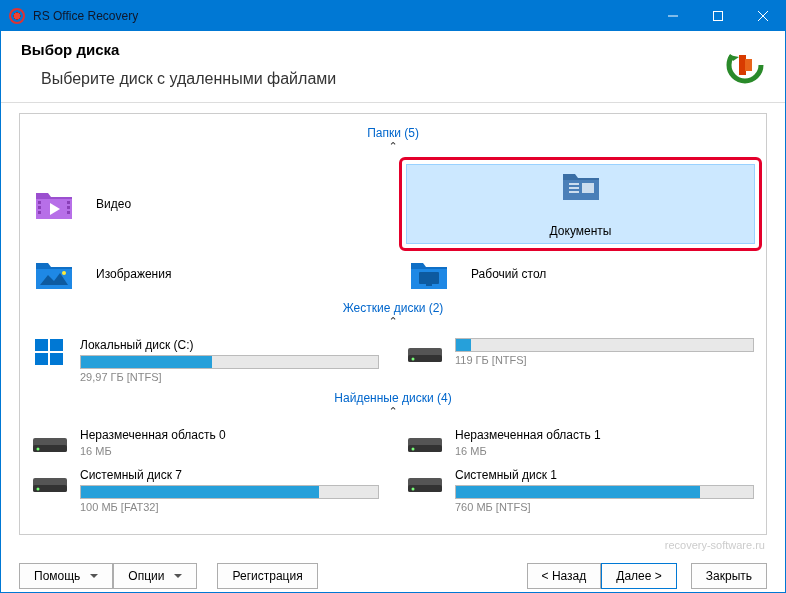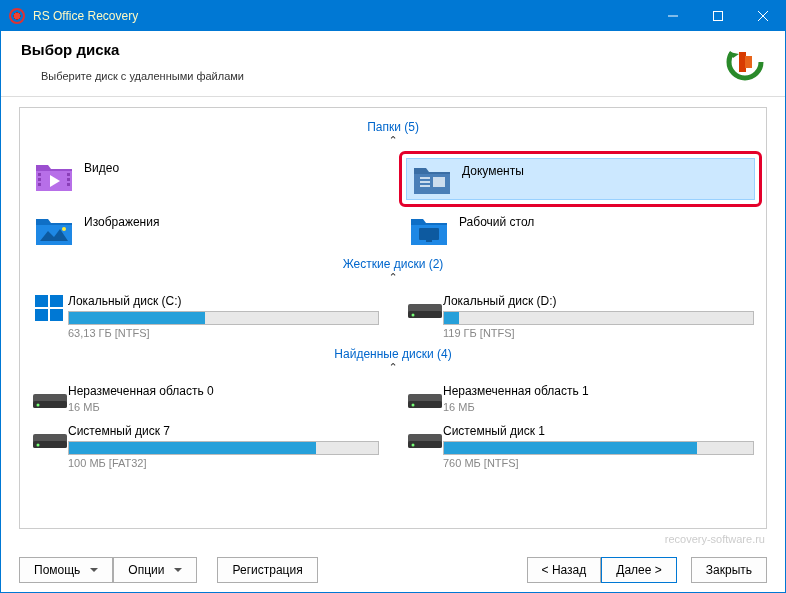--- a/index.html
+++ b/index.html
@@ -1,39 +1,39 @@
 <!DOCTYPE html>
 <html><head>
 <meta charset="utf-8">
 <style>
 * { box-sizing: border-box; margin: 0; padding: 0; font-family: "Segoe UI", Tahoma, sans-serif; }
 body { background: #fff; width: 786px; height: 593px; overflow: hidden; border: 1px solid #0078d4; }
-.titlebar { background: #0078d4; color: #fef9c3; height: 30px; display: flex; align-items: center; padding: 0 0 0 8px; }
+.titlebar { background: #0078d4; color: #0f172a; height: 30px; display: flex; align-items: center; padding: 0 0 0 8px; }
 .titlebar .app-icon { width: 16px; height: 16px; margin-right: 8px; border-radius: 50%; background: radial-gradient(circle, #e43 40%, #a22 42%, transparent 44%); border: 2px solid #d33; }
 .titlebar .title { font-size: 12px; flex: 1; }
 .titlebar .win-btn { width: 45px; height: 30px; display: flex; align-items: center; justify-content: center; font-size: 13px; cursor: default; }
 .header { padding: 10px 20px 14px 20px; display: flex; align-items: center; border-bottom: 1px solid #ddd; }
 .header-text { flex: 1; }
 .header h1 { font-size: 15px; font-weight: 700; }
-.header p { font-size: 11px; color: #333; padding-left: 20px; margin-top: 12px; }
+.header p { font-size: 16px; color: #333; padding-left: 20px; margin-top: 12px; }
 .header-logo { width: 40px; height: 40px; position: relative; }
 .header-logo svg { width: 40px; height: 40px; }
 .content-wrap { padding: 10px 18px 4px 18px; height: 436px; }
 .content { border: 1px solid #ccc; height: 100%; overflow-y: scroll; padding: 6px 8px 6px 8px; }
 .group { margin-bottom: 6px; }
 .group-head { display: flex; align-items: center; font-size: 12px; color: #0066cc; margin: 6px 0 8px 0; flex-direction: column; }
 .group-head .line { flex: 1; height: 1px; background: #0066cc; margin: 0 6px; opacity: .6; }
 .group-head .chev { color: #333; font-size: 11px; }
 .items { display: grid; grid-template-columns: 1fr 1fr; gap: 6px 20px; }
-.folder-item { display: flex; align-items: flex-start; padding: 6px 8px; gap: 12px; cursor: default; }
-.folder-item.selected { background: #cce8ff; border: 1px solid #99d1ff; padding: 5px 7px; }
+.folder-item { display: flex; align-items: center; padding: 6px 8px; gap: 24px; cursor: default; }
+.folder-item.selected { background: #cce8ff; border: 1px solid #99d1ff; padding: 5px 7px; flex-direction: column; }
 .folder-item .ficon { width: 36px; height: 30px; flex-shrink: 0; }
 .folder-item .flabel { font-size: 12px; }
 .highlight-box { border: 3px solid #e4002b; border-radius: 6px; padding: 4px; margin: -4px; }
-.disk-item { display: flex; gap: 0; padding: 2px 4px; }
+.disk-item { display: flex; gap: 12px; padding: 2px 4px; }
 .disk-item .dicon { width: 36px; height: 30px; flex-shrink: 0; display:flex; align-items:center; justify-content:center;}
 .disk-info { flex: 1; min-width: 0; }
 .disk-name { font-size: 12px; margin-bottom: 3px; }
 .disk-bar { height: 14px; width: 100%; background: #e8e8e8; border: 1px solid #bbb; position: relative; margin-bottom: 2px; }
 .disk-bar-fill { height: 100%; background: #26a0da; }
 .disk-meta { font-size: 11px; color: #888; }
 .footer { padding: 10px 18px; display: flex; align-items: center; gap: 0; }
 .footer .spacer { flex: 1; }
 .btn { background: #fdfdfd; border: 1px solid #adadad; padding: 5px 14px; font-size: 12px; cursor: default; min-width: 70px; text-align: center; display: inline-flex; align-items: center; justify-content: center; gap: 4px; }
 .btn.primary { border: 1px solid #0078d4; }
@@ -152,33 +152,32 @@
                 <rect x="15" y="0" width="13" height="12" fill="#0078d4"></rect>
                 <rect x="0" y="14" width="13" height="12" fill="#0078d4"></rect>
                 <rect x="15" y="14" width="13" height="12" fill="#0078d4"></rect>
               </svg>
             </div>
           <div class="disk-info">
             <div class="disk-name">Локальный диск (C:)</div>
             <div class="disk-bar">
                 <div class="disk-bar-fill" style="width:44%"></div>
               </div>
-            <div class="disk-meta">63,13 ГБ [NTFS]</div>
-          </div>
-        </div>
-        <div class="disk-item">
-          <div class="dicon">
-              <svg width="34" height="22" viewBox="0 0 34 22">
-                <rect x="0" y="6" width="34" height="14" rx="2" fill="#555"></rect>
-                <rect x="0" y="13" width="34" height="7" rx="2" fill="#333"></rect>
-                <circle cx="5" cy="17" r="1.5" fill="#7f7"></circle>
-              </svg>
-            </div>
-          <div class="disk-info">
-            <div class="disk-name">Локальный диск (D:)</div>
+            <div class="disk-meta">29,97 ГБ [NTFS]</div>
+          </div>
+        </div>
+        <div class="disk-item">
+          <div class="dicon">
+              <svg width="34" height="22" viewBox="0 0 34 22">
+                <rect x="0" y="6" width="34" height="14" rx="2" fill="#555"></rect>
+                <rect x="0" y="13" width="34" height="7" rx="2" fill="#333"></rect>
+                <circle cx="5" cy="17" r="1.5" fill="#7f7"></circle>
+              </svg>
+            </div>
+          <div class="disk-info">
             <div class="disk-bar">
                 <div class="disk-bar-fill" style="width:5%"></div>
               </div>
             <div class="disk-meta">119 ГБ [NTFS]</div>
           </div>
         </div>
       </div>
     </div>
 
     <div class="group">

